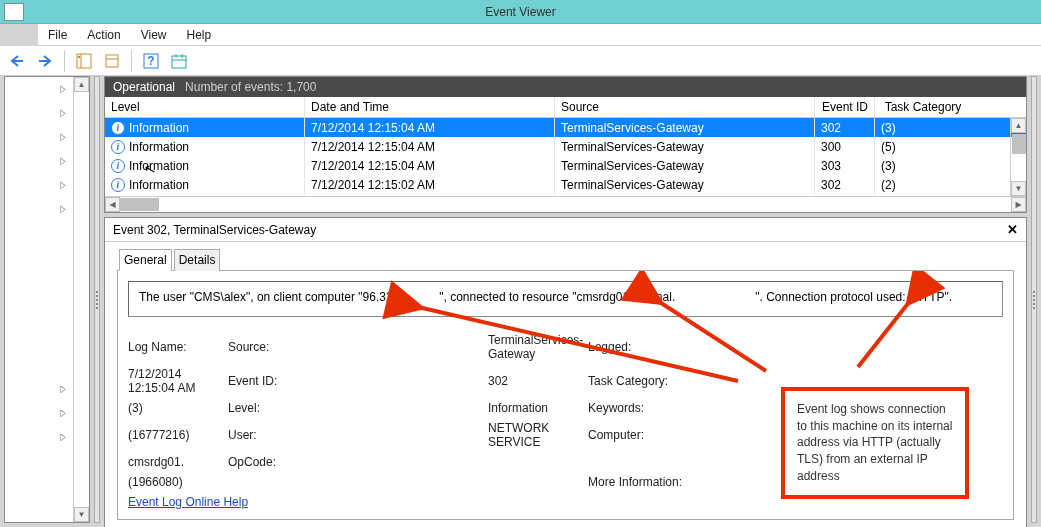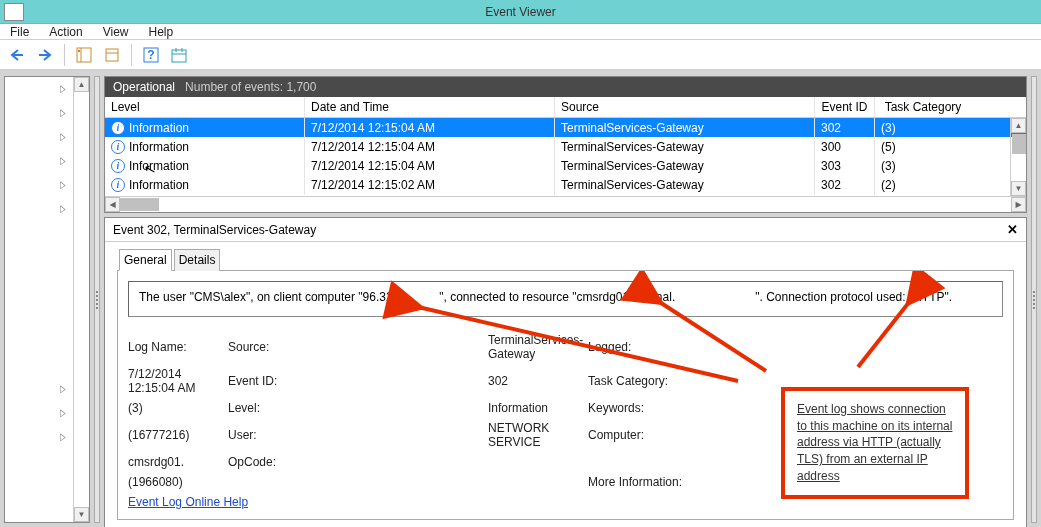--- a/index.html
+++ b/index.html
@@ -1,20 +1,20 @@
 <!DOCTYPE html>
 <html><head>
 <meta charset="utf-8">
 <style>
   * { box-sizing: border-box; margin: 0; padding: 0; font-family: "Segoe UI", Tahoma, sans-serif; font-size: 12px; }
   body { background: #d4d4d4; width: 1041px; height: 527px; overflow: hidden; position: relative; }
   .titlebar { background: #6fd1d1; height: 24px; display: flex; align-items: center; border-bottom: 1px solid #5fbebe; }
   .titlebar .icon-box { width: 20px; height: 18px; margin-left: 4px; background: #fff; border: 1px solid #888; position: relative; }
   .titlebar .title { position: absolute; left: 50%; transform: translateX(-50%); color: #333; font-size: 12px; }
-  .menubar { background: #fff; height: 16px; display: flex; align-items: center; border-bottom: 1px solid #d0d0d0; }
+  .menubar { background: #fff; height: 22px; display: flex; align-items: center; border-bottom: 1px solid #d0d0d0; margin-left: 38px; }
   .menubar .menuitem { padding: 3px 10px; color: #222; cursor: default; }
   .toolbar { background: #fff; height: 30px; border-bottom: 1px solid #d0d0d0; display: flex; align-items: center; padding-left: 6px; gap: 6px; }
   .tbtn { width: 22px; height: 22px; display: flex; align-items: center; justify-content: center; color: #555; border: 1px solid transparent; }
   .tbtn svg { display: block; }
   .tbsep { width: 1px; height: 22px; background: #ccc; margin: 0 2px; }
   .workspace { position: absolute; top: 76px; bottom: 4px; left: 4px; right: 4px; display: flex; }
   .navpane { width: 86px; background: #fff; border: 1px solid #8a8a8a; margin-right: 4px; display: flex; }
   .navcontent { flex: 1; padding-top: 4px; position: relative; }
   .tri { position: absolute; left: 54px; color: #666; font-size: 10px; transform: scaleX(0.7); }
   .navscroll { width: 16px; border-left: 1px solid #ccc; display: flex; flex-direction: column; align-items: center; justify-content: space-between; }
@@ -24,21 +24,21 @@
   .mainpane { flex: 1; display: flex; flex-direction: column; gap: 4px; }
   .panel { border: 1px solid #888; background: #fff; }
   .panelheader { background: #4a4a4a; color: #fff; height: 20px; display: flex; align-items: center; padding: 0 8px; font-size: 12px; }
   .panelheader .sub { color: #ccc; margin-left: 10px; }
   .listwrap { position: relative; }
   .listhead { display: flex; border-bottom: 1px solid #ccc; background: #fff; }
   .listhead .col, .row .col { padding: 3px 6px; overflow: hidden; white-space: nowrap; }
   .col-level { width: 200px; border-right: 1px solid #e4e4e4; }
   .col-date  { width: 250px; border-right: 1px solid #e4e4e4; }
   .col-source{ width: 260px; border-right: 1px solid #e4e4e4; }
-  .col-event { width: 60px;  border-right: 1px solid #e4e4e4; text-align: center; padding-right: 10px;}
+  .col-event { width: 60px;  border-right: 1px solid #e4e4e4; text-align: right; padding-right: 10px;}
   .col-task  { width: 96px; text-align: center; }
   .listbody { height: 78px; overflow: hidden; position: relative; }
   .row { display: flex; align-items: center; height: 19px; }
   .row.selected { background: #0a84ff; color: #fff; }
   .row .col { display: flex; align-items: center; gap: 4px; }
   .info-icon { display: inline-flex; width: 14px; height: 14px; border-radius: 50%; background: #fff; border: 1.5px solid #2a7de1; align-items: center; justify-content: center; color: #2a7de1; font-size: 10px; font-weight: bold; font-style: italic; font-family: Georgia, serif; line-height: 1; }
   .row.selected .info-icon { background: #fff; }
   .listscroll-h { height: 16px; border-top: 1px solid #ccc; position: relative; }
   .listscroll-h .thumb { position: absolute; left: 14px; width: 40px; top: 1px; bottom: 1px; background: #c0c0c0; }
   .listscroll-h .sbtn { position: absolute; top: 0; }
@@ -53,21 +53,21 @@
   .tab.active { background: #fff; border-bottom: 1px solid #fff; }
   .tab:not(.active) { background: #f0f0f0; }
   .tabcontent { border: 1px solid #aaa; margin: 0 12px 10px 12px; flex: 1; padding: 10px; position: relative; }
   .sunken { border: 1px solid #888; border-top-color: #666; border-left-color: #666; padding: 8px 10px; margin-bottom: 16px; min-height: 36px; position: relative; }
   .grid { display: grid; grid-template-columns: 100px 260px 100px 180px; row-gap: 6px; align-items: center; }
   .lbl { color: #222; }
   .val { color: #222; }
   .link { color: #1a4bcc; text-decoration: underline; cursor: pointer; }
 
   
-  .anno { position: absolute; right: 44px; bottom: 20px; width: 188px; border: 4px solid #e62e00; background: #fff; padding: 10px 12px; font-size: 12.5px; color: #333; line-height: 1.35; z-index: 10; text-decoration: underline;}
+  .anno { position: absolute; right: 44px; bottom: 20px; width: 188px; border: 4px solid #e62e00; background: #fff; padding: 10px 12px; font-size: 12.5px; color: #333; line-height: 1.35; z-index: 10;}
   .arrow { position: absolute; z-index: 9; pointer-events: none; }
 
   .cursor { position:absolute; left:144px; top:161px; font-size:14px; color:#000; transform: rotate(-15deg); z-index:5;}
 </style>
 </head>
 <body>
 
 <div class="titlebar">
   <div class="icon-box"></div>
   <div class="title">Event Viewer</div>

